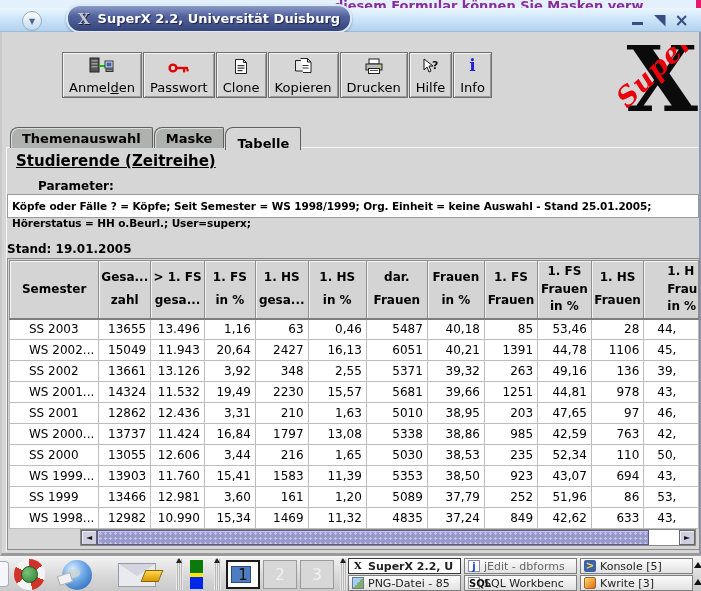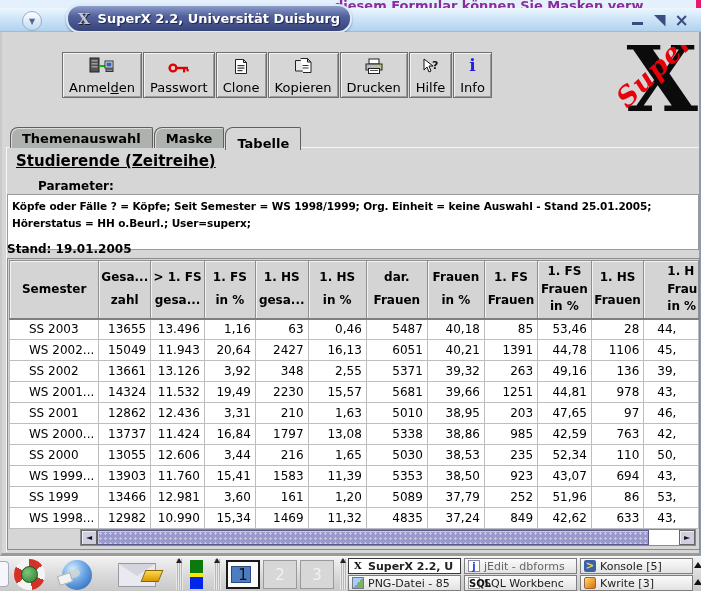--- a/index.html
+++ b/index.html
@@ -84,21 +84,21 @@
   .tab.selected { background:#d6d6d6; height:23px; margin-bottom:-2px; padding-top:8px; z-index:4; }
 
   
   #content {
     position:absolute; left:4px; top:115px; width:693px; height:405px;
     border-top:1px solid #f6f6f6; border-left:1px solid #f6f6f6;
   }
   #page-title  { position:absolute; left:9px; top:4px;  font-size:15px; font-weight:bold;text-decoration:underline; }
   #param-label { position:absolute; left:18px; top:31px; font-size:12px; font-weight:bold;margin-left:13px; }
   #param-box {
-    position:absolute; left:0px; top:46px; width:692px; height:56px;
+    position:absolute; left:0px; top:46px; width:692px; height:24px;
     background:#ffffff; border:1px solid #9a9a9a; padding:3px 4px;
     font-size:10.5px; font-weight:bold; line-height:17px; letter-spacing:-0.1px;
   }
   #stand-label { position:absolute; left:0px; top:94px; font-size:12px; font-weight:bold;text-align:right; }
 
   
   #scrollpane {
     position:absolute; left:0px; top:110px; width:693px; height:292px;
     background:#d6d6d6; border:1px solid #8a8a8a; overflow:hidden;
   }

